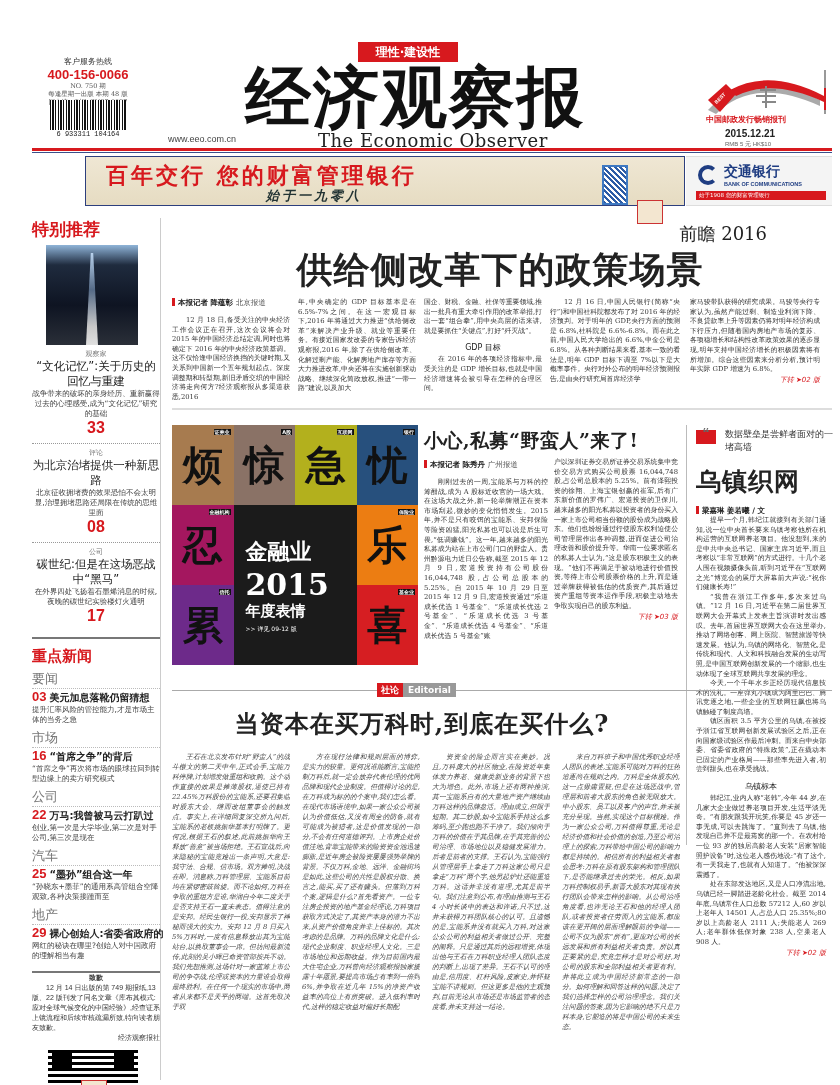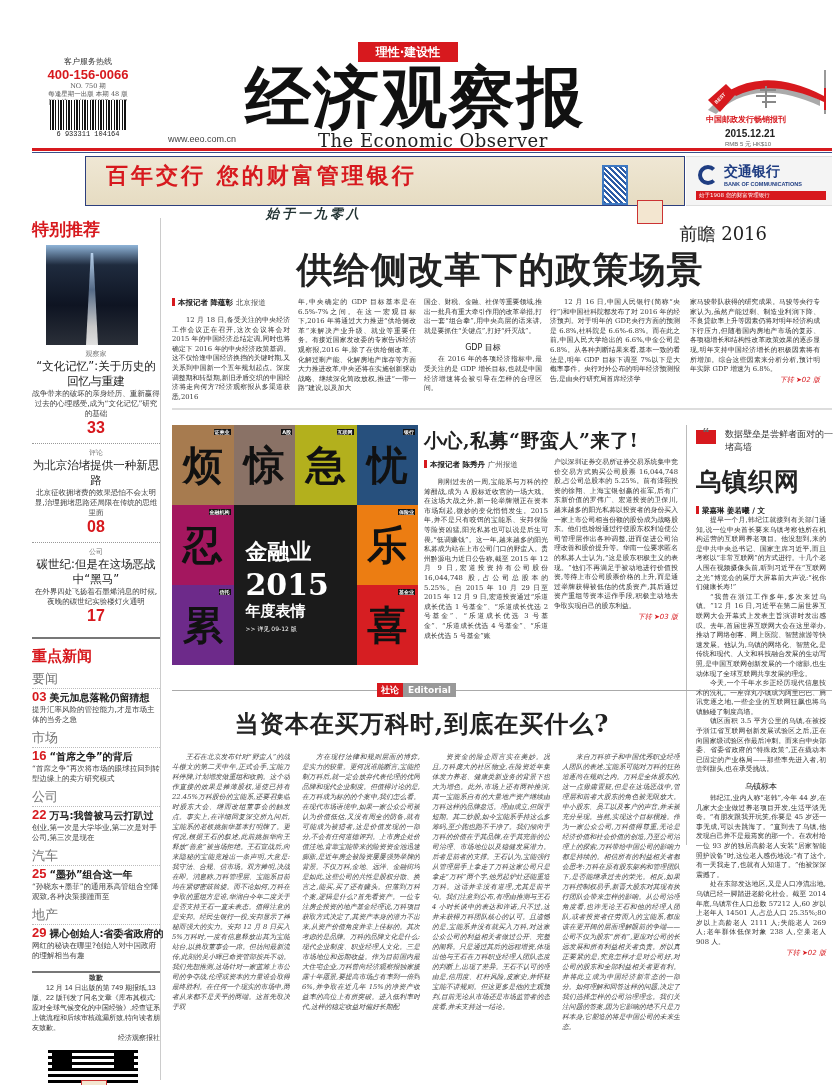--- a/index.html
+++ b/index.html
@@ -17,21 +17,21 @@
 .masthead-en{left:318px;top:130px;font-size:18px;color:#222;letter-spacing:.5px}
 .url{left:168px;top:134px;font-size:9px;color:#444;font-family:"Liberation Sans",sans-serif}
 .date{left:725px;top:128px;font-size:10px;font-weight:bold;font-family:"Liberation Sans",sans-serif}
 .price{left:725px;top:140px;font-size:6px;color:#666;font-family:"Liberation Sans",sans-serif}
 .badge{left:700px;top:70px;width:130px;height:54px}
 .rule-red{left:32px;top:148px;width:800px;height:3px;background:#d7191e}
 .rule-blue{left:32px;top:152px;width:800px;height:1px;background:#3a4f8a}
 
 .banner{left:85px;top:156px;width:600px;height:50px;background:linear-gradient(#efe7d4,#e6dcc2);border:1px solid #2d3f7d}
 .banner .l1{position:absolute;left:20px;top:4px;font-size:22px;color:#d7191e;font-weight:bold;letter-spacing:3px;font-family:"DejaVu Serif",serif}
-.banner .l2{position:absolute;left:180px;top:48px;font-size:13px;color:#233;font-style:italic;letter-spacing:3px;font-weight:bold}
+.banner .l2{position:absolute;left:180px;top:30px;font-size:13px;color:#233;font-style:italic;letter-spacing:3px;font-weight:bold}
 .banner .qr{position:absolute;left:500px;top:4px;width:26px;height:40px;border:2px solid #3e79c2;background:repeating-linear-gradient(45deg,#2c5ca6 0 2px,#fff 2px 4px)}
 .bank{left:686px;top:156px;width:146px;height:50px;background:#f4f4f4;border-top:1px solid #ddd;border-bottom:1px solid #ddd}
 .bank .name{position:absolute;left:38px;top:6px;font-size:14px;font-weight:bold;color:#1f3d82}
 .bank .en{position:absolute;left:38px;top:24px;font-size:5.5px;color:#1f3d82;font-family:"Liberation Sans",sans-serif;font-weight:bold}
 .bank .logo{position:absolute;left:12px;top:8px;width:20px;height:20px;border:4px solid #1f3d82;border-radius:50%;border-right-color:transparent}
 .bank .slogan{position:absolute;left:10px;top:34px;width:130px;height:9px;background:#d7191e;color:#fff;font-size:5.5px;line-height:9px;padding-left:3px;font-family:"DejaVu Sans",sans-serif}
 
 .sidebar{left:32px;top:218px;width:128px}
 .sb-divider{left:160px;top:218px;width:1px;height:862px;background:#ccc}
 .sec-title{font-size:17px;font-weight:bold;color:#d7191e;font-family:"DejaVu Sans",sans-serif}

